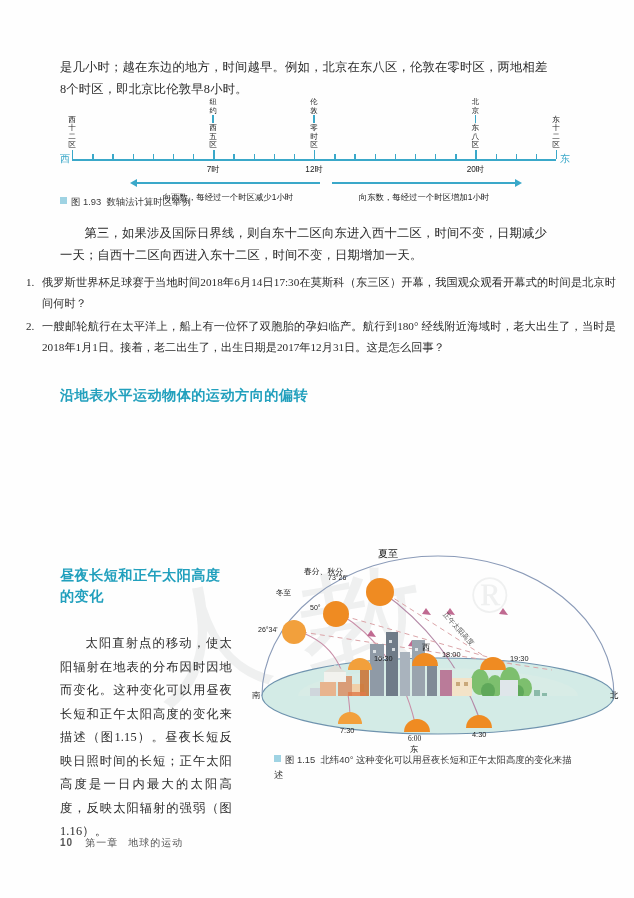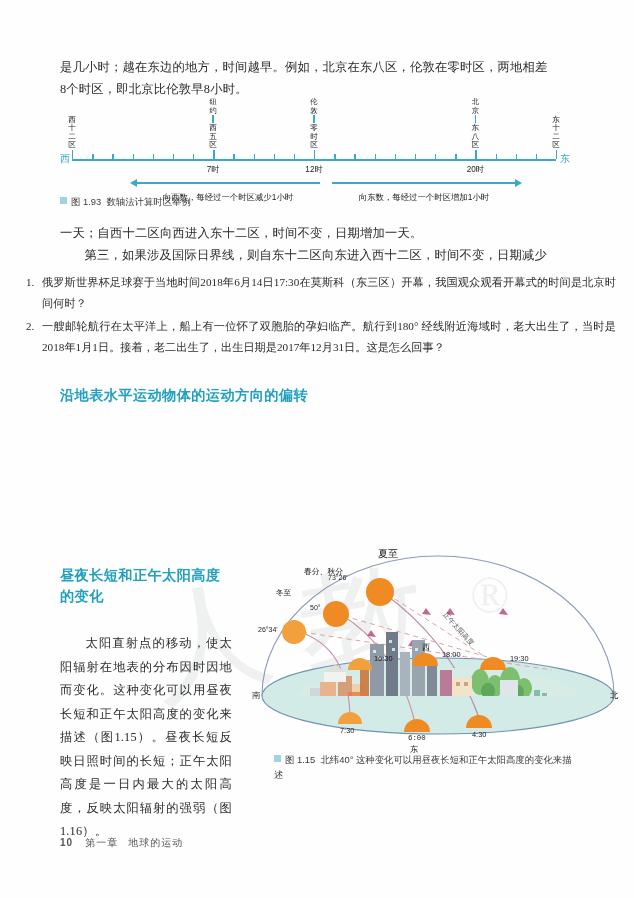--- a/index.html
+++ b/index.html
@@ -321,24 +321,24 @@
       <div class="nl-arrowhead right" style="left:183px;"></div>
       <div class="nl-arrowtext" style="left:92px;">向东数，每经过一个时区增加1小时</div>
     </div>
   </div>
 
   <div class="fig-cap" style="left:60px; top:194px;">
     <span class="cap-square"></span><span>图 1.93</span>&nbsp;&nbsp;<span>数轴法计算时区举例</span>
   </div>
 
   <div class="para" style="left:60px; top:222px; width:516px;">
-    <div>一天；自西十二区向西进入东十二区，时间不变，日期增加一天。</div>
     <div>
       <span class="indent"></span><span>第三，如果涉及国际日界线，则自东十二区向东进入西十二区，时间不变，日期减少</span>
     </div>
+    <div>一天；自西十二区向西进入东十二区，时间不变，日期增加一天。</div>
   </div>
 
   <div class="qlist" style="left:26px; top:272px; width:590px;">
     <div class="qitem">
       <div class="qnum">1.</div>
       <div class="qbody">俄罗斯世界杯足球赛于当地时间2018年6月14日17:30在莫斯科（东三区）开幕，我国观众观看开幕式的时间是北京时间何时？</div>
     </div>
     <div class="qitem">
       <div class="qnum">2.</div>
       <div class="qbody">一艘邮轮航行在太平洋上，船上有一位怀了双胞胎的孕妇临产。航行到180° 经线附近海域时，老大出生了，当时是2018年1月1日。接着，老二出生了，出生日期是2017年12月31日。这是怎么回事？</div>
@@ -477,21 +477,21 @@
     <div style="position:absolute; left:122px; top:106px; font-size:7.4px; color:#1b1b1b;
                 font-family:'Liberation Sans', sans-serif;text-align:right;">16:30</div>
     <div style="position:absolute; left:190px; top:102px; font-size:7.4px; color:#1b1b1b;
                 font-family:'Liberation Sans', sans-serif;">18:00</div>
     <div style="position:absolute; left:258px; top:106px; font-size:7.4px; color:#1b1b1b;
                 font-family:'Liberation Sans', sans-serif;">19:30</div>
 
     <div style="position:absolute; left:88px; top:178px; font-size:7.4px; color:#1b1b1b;
                 font-family:'Liberation Sans', sans-serif;">7:30</div>
     <div style="position:absolute; left:156px; top:186px; font-size:7.4px; color:#1b1b1b;
-                font-family:Liberation Mono, monospace;">6:00</div>
+                font-family:Liberation Serif, serif;">6:00</div>
     <div style="position:absolute; left:220px; top:182px; font-size:7.4px; color:#1b1b1b;
                 font-family:'Liberation Sans', sans-serif;">4:30</div>
 
     <div style="position:absolute; left:0px; top:142px; font-size:8.4px; color:#1b1b1b;
                 font-family:'Liberation Sans', sans-serif;">南</div>
     <div style="position:absolute; left:358px; top:142px; font-size:8.4px; color:#1b1b1b;
                 font-family:'Liberation Sans', sans-serif;">北</div>
     <div style="position:absolute; left:170px; top:94px; font-size:8.2px; color:#1b1b1b;
                 font-family:'Liberation Sans', sans-serif;">西</div>
     <div style="position:absolute; left:158px; top:196px; font-size:8.2px; color:#1b1b1b;

